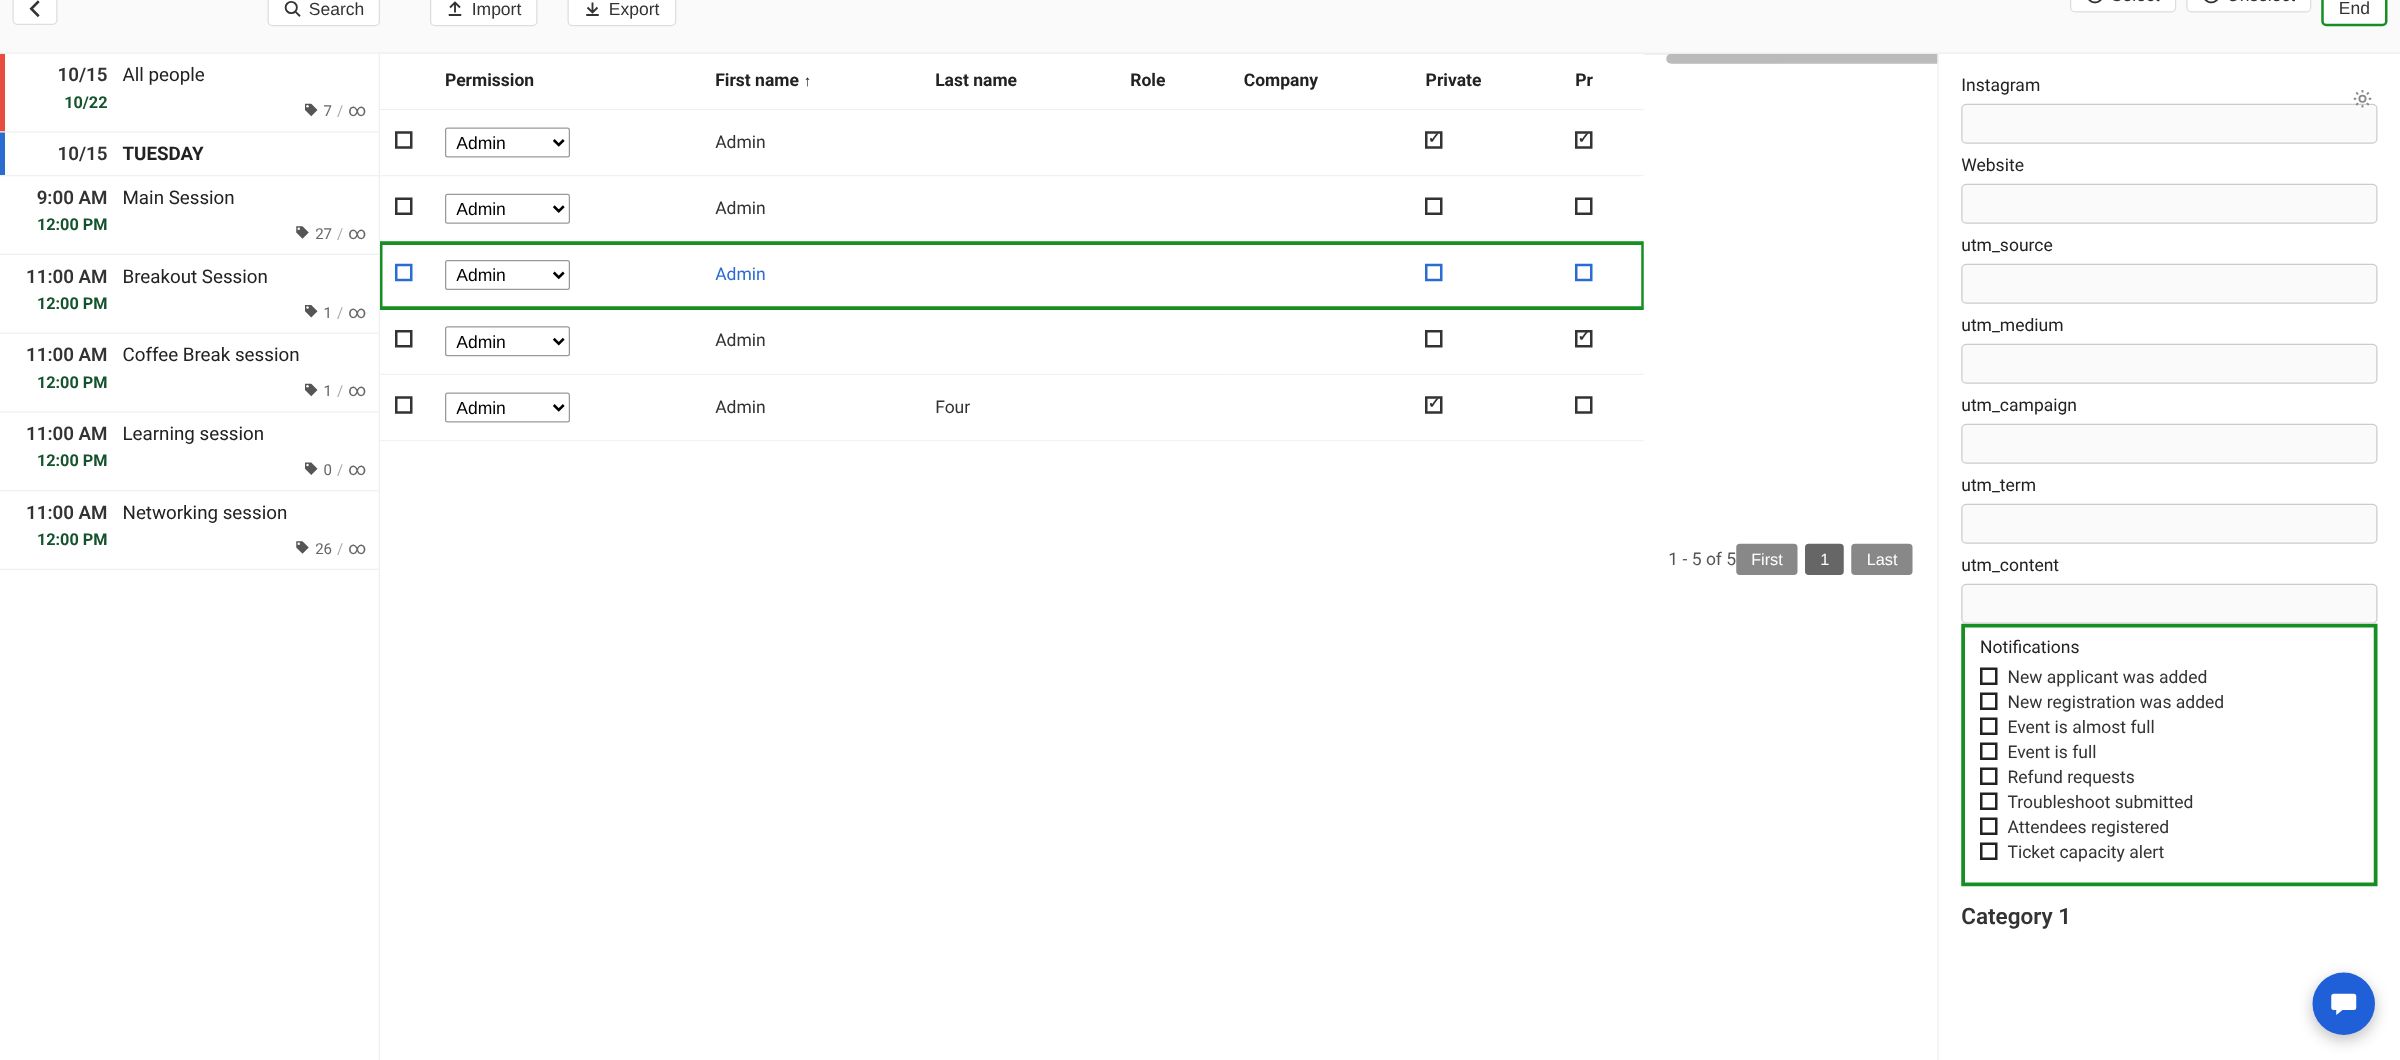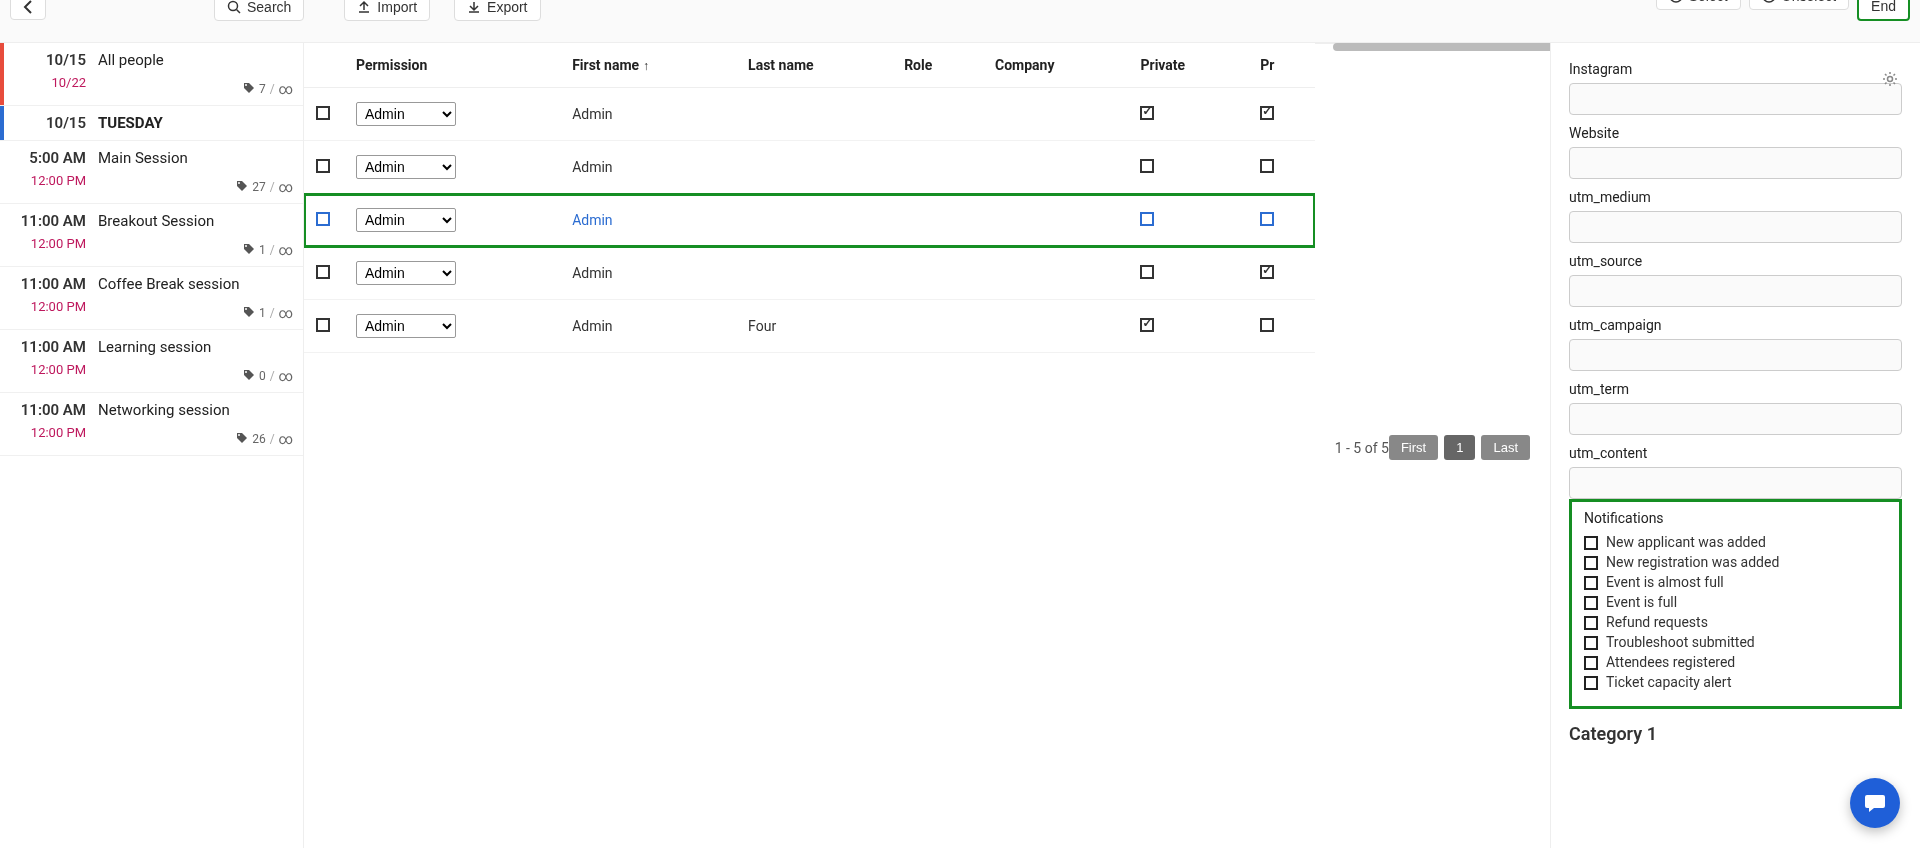--- a/index.html
+++ b/index.html
@@ -12,21 +12,21 @@
 .topbar .right-group { display: flex; gap: 8px; align-items: center; margin-left: auto; }
 .back-btn { width: 36px; justify-content: center; padding: 5px 8px; }
 .main { display: flex; height: calc(100vh - 40px); }
 .sidebar { width: 304px; border-right: 1px solid #eee; overflow-y: auto; background: #fff; }
 .sess { display: flex; padding: 8px 10px 8px 8px; border-bottom: 1px solid #f0f0f0; position: relative; }
 .sess .bar { width: 4px; position: absolute; left: 0; top: 0; bottom: 0; }
 .sess.red .bar { background: #e74c3c; }
 .sess.blue .bar { background: #2b6cd1; }
 .sess .times { width: 90px; text-align: right; padding-right: 12px; color: #333; font-size: 13px; }
 .sess .times .t1 { font-weight: 600; font-size: 15px; }
-.sess .times .t2 { color: #be185d; font-size: 13px; margin-top: 6px; }
+.sess .times .t2 { color: #14532d; font-size: 13px; margin-top: 6px; font-weight: bold; }
 .sess .info { flex: 1; }
 .sess .title { font-size: 15px; color: #222; }
 .sess .title.bold { font-weight: 700; }
 .sess .meta { display: flex; justify-content: flex-end; align-items: center; gap: 4px; color: #666; font-size: 12px; margin-top: 12px; }
 .sess .meta .inf { font-size: 14px; }
 .center { flex: 1; display: flex; flex-direction: row; overflow: hidden; }
 .table-wrap { flex: 1; overflow: auto; position: relative; }
 table { border-collapse: collapse; width: 100%; min-width: 900px; }
 th { text-align: left; padding: 14px 12px; font-weight: 700; font-size: 14px; border-bottom: 1px solid #eee; color: #222; background: #fff; position: sticky; top: 0; }
 td { padding: 14px 12px; border-bottom: 1px solid #f2f2f2; font-size: 14px; color: #333; vertical-align: middle; }
@@ -42,21 +42,21 @@
 .pbtn { background: #888; color: #fff; border: none; border-radius: 3px; padding: 5px 12px; font-size: 13px; cursor: pointer; }
 .pbtn.active { background: #666; }
 .rightpanel { width: 370px; border-left: 1px solid #eee; overflow-y: auto; padding: 8px 18px 20px 18px; position: relative; }
 .rightpanel::-webkit-scrollbar { width: 10px; }
 .rightpanel::-webkit-scrollbar-thumb { background: #ccc; border-radius: 5px; }
 .field-label { font-size: 14px; color: #222; margin: 10px 0 6px; display: block; }
 .field-input { width: 100%; border: 1px solid #ccc; border-radius: 4px; padding: 7px 8px; font-size: 14px; background: #fafafa; }
 .gear-abs { position: absolute; right: 22px; top: 28px; color: #888; cursor: pointer; }
 .notif-box { border: 3px solid #158e23; padding: 8px 12px 12px; margin-top: 0; }
 .notif-box h4 { font-size: 14px; font-weight: 400; margin-bottom: 8px; color: #222; }
-.notif-item { display: flex; align-items: flex-end; gap: 8px; margin: 4px 0; font-size: 14px; color: #333; }
+.notif-item { display: flex; align-items: flex-start; gap: 8px; margin: 4px 0; font-size: 14px; color: #333; }
 .notif-item .ncb { width: 14px; height: 14px; border: 2px solid #222; flex-shrink: 0; }
 .cat-title { font-size: 18px; font-weight: 600; margin-top: 14px; }
 .sort-arr { font-size: 12px; margin-left: 4px; }
 .fab { position: fixed; bottom: 20px; right: 20px; width: 50px; height: 50px; border-radius: 50%; background: #1f5fd8; display: flex; align-items: center; justify-content: center; cursor: pointer; box-shadow: 0 4px 12px rgba(0,0,0,.25); }
 .fab svg { fill: #fff; }
 .icon { display: inline-flex; }
 .hscroll { height: 8px; background: #f0f0f0; position: relative; }
 .hscroll .thumb { position: absolute; left: 18px; width: 460px; top: 0; bottom: 0; background: #bbb; border-radius: 4px; }
 </style>
 </head>
@@ -154,21 +154,21 @@
         <div class="bar"></div>
         <div class="times">
           <div class="t1">10/15</div>
         </div>
         <div class="info">
           <div class="title bold">TUESDAY</div>
         </div>
       </div>
       <div class="sess">
         <div class="times">
-          <div class="t1">5:00 AM</div>
+          <div class="t1">9:00 AM</div>
           <div class="t2">12:00 PM</div>
         </div>
         <div class="info">
           <div class="title">Main Session</div>
           <div class="meta">
             <span><svg width="12" height="12" viewBox="0 0 12 12">
                 <path d="M1 1 h5 l5 5 -5 5 -5 -5 z" fill="#555"></path>
                 <circle cx="3" cy="3" r="1" fill="#fff"></circle>
               </svg></span>
             <span>27</span>
@@ -336,22 +336,22 @@
   <div class="rightpanel">
     <span class="gear-abs">
       <svg width="16" height="16" viewBox="0 0 16 16">
           <circle cx="8" cy="8" r="2.5" stroke="#888" stroke-width="1.5" fill="none"></circle>
           <path d="M8 1 v2 M8 13 v2 M1 8 h2 M13 8 h2 M3 3 l1.5 1.5 M11.5 11.5 L13 13 M3 13 l1.5 -1.5 M11.5 4.5 L13 3" stroke="#888" stroke-width="1.5"></path>
         </svg>
     </span>
     <div id="fields">
         <div><label class="field-label">Instagram</label><input class="field-input" value="" style=""></div>
         <div><label class="field-label">Website</label><input class="field-input" value="" style=""></div>
+        <div><label class="field-label">utm_source</label><input class="field-input" value="" style=""></div>
         <div><label class="field-label">utm_medium</label><input class="field-input" value="" style=""></div>
-        <div><label class="field-label">utm_source</label><input class="field-input" value="" style=""></div>
         <div><label class="field-label">utm_campaign</label><input class="field-input" value="" style=""></div>
         <div><label class="field-label">utm_term</label><input class="field-input" value="" style=""></div>
         <div><label class="field-label">utm_content</label><input class="field-input" value="" style=""></div>
       </div>
     <div class="notif-box">
       <h4>Notifications</h4>
       <div id="notifs">
           <div class="notif-item">
             <span class="ncb"></span>
             <span>New applicant was added</span>

